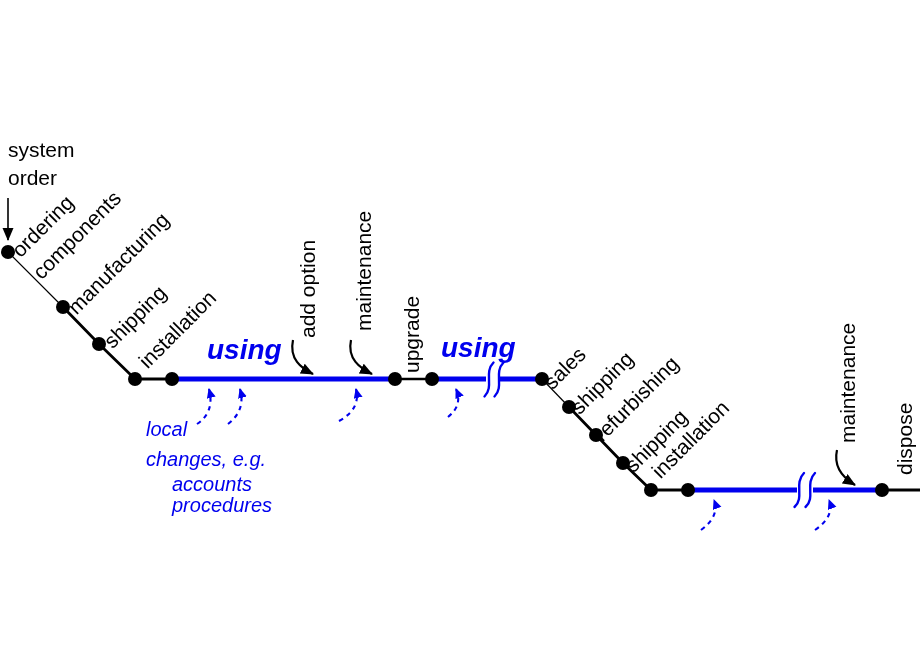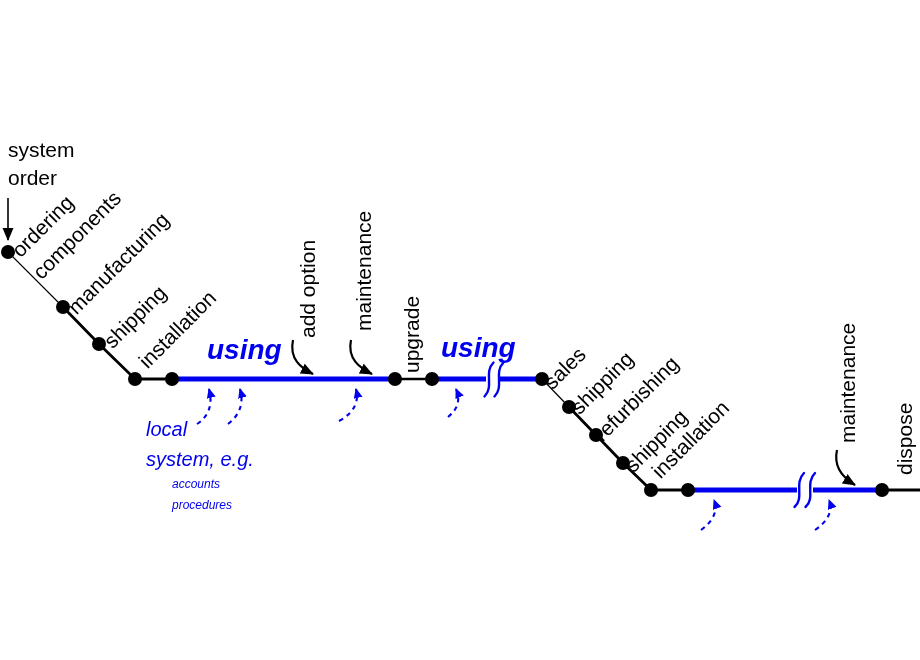--- a/index.html
+++ b/index.html
@@ -18,21 +18,21 @@
   .multi { white-space: pre-line; }
 
   .start  { font-size: 21px; line-height: 28px; }
   .diag   { font-size: 21px; line-height: 24px; transform-origin: 0 100%; transform: rotate(-45deg); }
   .vert   { font-size: 21px; line-height: 24px; transform-origin: 0 0; transform: rotate(-90deg); }
 
   .blue   { color: var(--blue); }
   .using  { font-size: 28px; font-style: italic; font-weight: bold; }
   .sec    { font-size: 23px; font-style: italic; font-weight: bold; line-height: 30px; }
   .note   { font-size: 20px; font-style: italic; line-height: 30px; }
-  .notesm { font-size: 12px; font-style: italic; line-height: 21px; }
+  .notesm { font-size: 20px; font-style: italic; line-height: 21px; }
 
   
   .seg-thin   { stroke: var(--black); stroke-width: 1.2; fill: none; }
   .seg-main   { stroke: var(--black); stroke-width: 2.8; fill: none; stroke-linejoin: round; }
   .seg-mid    { stroke: var(--black); stroke-width: 2.4; fill: none; }
   .seg-blue   { stroke: var(--blue);  stroke-width: 5;   fill: none; }
   .dot        { fill: var(--black); }
   .arrow-black{ stroke: var(--black); stroke-width: 2.2; fill: none; }
   .arrow-start{ stroke: var(--black); stroke-width: 1.6; fill: none; }
   .arrow-blue { stroke: var(--blue); stroke-width: 2.1; fill: none; stroke-dasharray: 4.5 4.5; }
@@ -130,17 +130,17 @@
   <div class="lbl blue using" style="left:207px; top:334px;">using</div>
   <div class="lbl blue using" style="left:441px; top:332px;">using</div>
 
   <div class="lbl diag" style="left:556px; top:370px;">sales</div>
   <div class="lbl diag" style="left:583px; top:395px;">shipping</div>
   <div class="lbl diag" style="left:606px; top:422px;">refurbishing</div>
   <div class="lbl diag" style="left:637px; top:453px;">shipping</div>
   <div class="lbl diag" style="left:664px; top:459px;">installation</div>
 
   <div class="lbl blue note multi" style="left:146px; top:414px;">local
-system, e.g.</div>
+changes, e.g.</div>
   <div class="lbl blue notesm multi" style="left:172px; top:474px;">accounts
 procedures</div>
 
 </div>
 
 </body></html>

